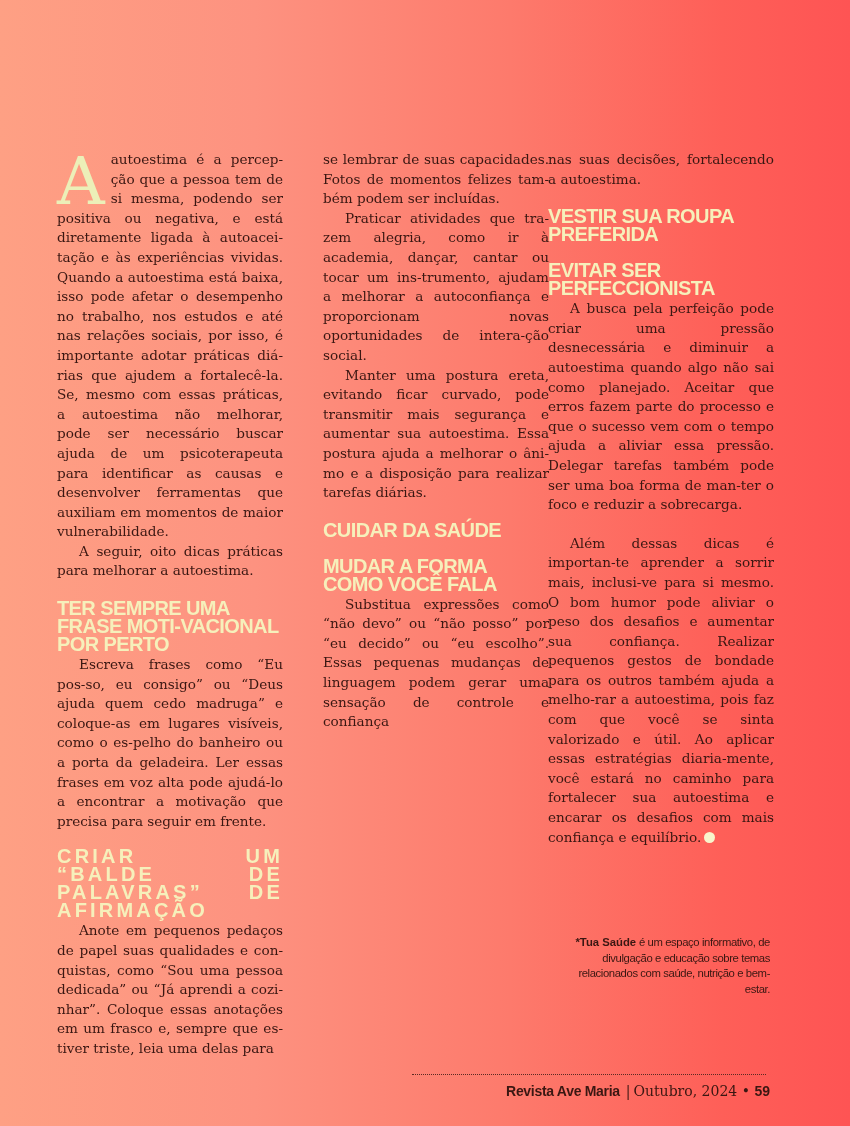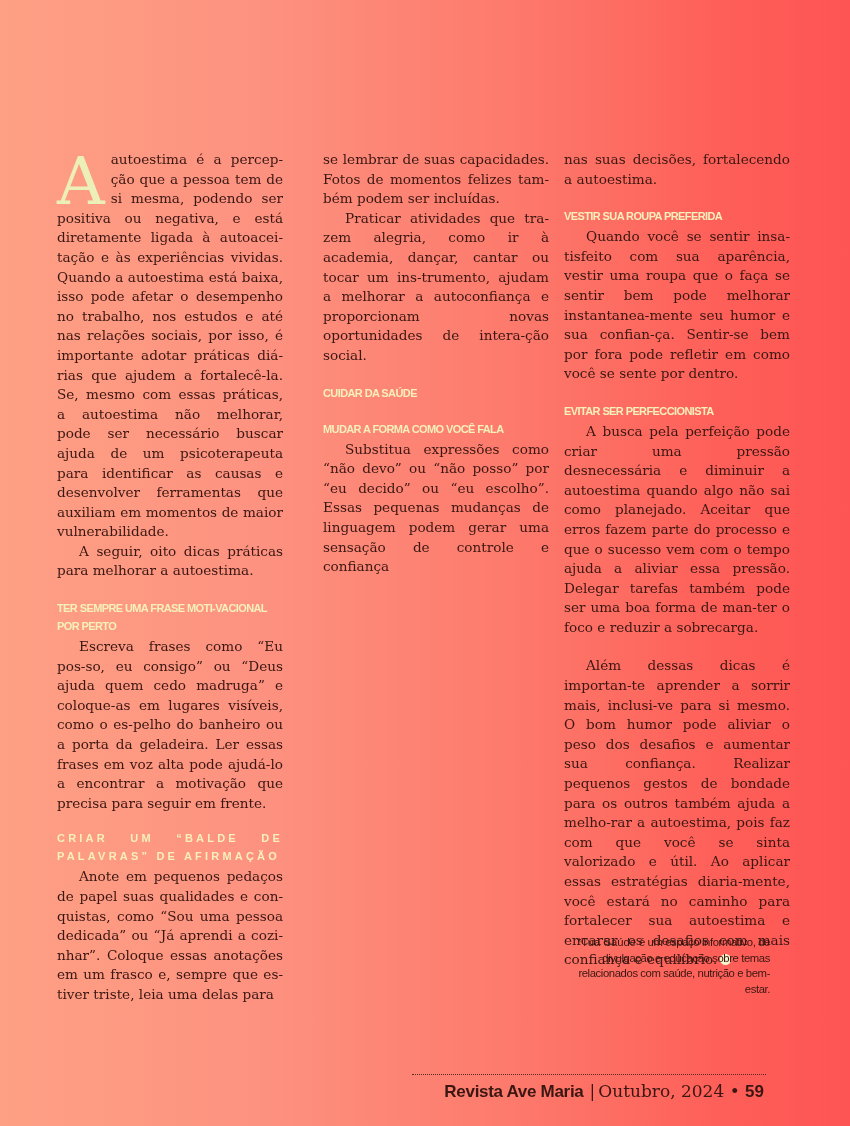--- a/index.html
+++ b/index.html
@@ -9,54 +9,54 @@
       font-family: "DejaVu Serif", "Liberation Serif", serif;
       color: #3a1712;
     }
     .col {
       position: absolute; top: 150px; width: 226px;
       font-size: 13.6px; line-height: 19.6px; text-align: justify;
       hyphens: manual;
     }
     .col1 { left: 57px; }
     .col2 { left: 323px; }
-    .col3 { left: 548px; margin-left: 16px; }
+    .col3 { left: 548px; }
     .col p { margin: 0; }
     .col p.ind { text-indent: 22px; }
     .col p.noind { text-indent: 0; }
     .col h3 {
       margin: 18px 0 2px 0;
       font-family: "Liberation Sans", "DejaVu Sans", sans-serif;
-      font-weight: bold; font-size: 11px; line-height: 18px;
+      font-weight: bold; font-size: 20px; line-height: 18px;
       color: #f6f0bb; text-transform: uppercase; letter-spacing: -0.6px;
       text-align: left;
     }
     .col h3.spaced { letter-spacing: 3.2px; text-align: justify; text-align-last: left; margin-top: 16px; }
     .dropcap {
       float: left; font-size: 66px; line-height: 52px; margin: 6px 6px 0 0;
       color: #ecefb8; font-family: "DejaVu Serif", "Liberation Serif", serif;
     }
     .gap { height: 19px; }
     .enddot {
       display: inline-block; width: 11px; height: 11px; border-radius: 50%;
       background: #f8f5cc; vertical-align: -1px; margin-left: 3px;
     }
     .credit {
       position: absolute; left: 560px; top: 935px; width: 210px;
       text-align: right; font-family: "Liberation Sans", "DejaVu Sans", sans-serif;
       font-size: 11.3px; line-height: 15.5px; color: #3a1712; letter-spacing: -0.4px;
     }
-    .credit b { font-weight: normal; letter-spacing: 0; }
+    .credit b { font-weight: bold; letter-spacing: 0; }
     .rule {
       position: absolute; left: 412px; top: 1074px; width: 354px; height: 0;
       border-top: 1px dotted #5a2a22;
     }
     .footer {
-      position: absolute; right: 86px; top: 1083px;
-      font-size: 17px; line-height: 16px; color: #3a1712; white-space: nowrap;
+      position: absolute; right: 80px; top: 1083px;
+      font-size: 14px; line-height: 16px; color: #3a1712; white-space: nowrap;
     }
     .footer .mag { font-family: "Liberation Sans", "DejaVu Sans", sans-serif; font-weight: bold; letter-spacing: -0.3px; }
     .footer .sep { margin: 0 3px 0 6px; }
     .footer .date { font-family: "DejaVu Serif", serif; }
     .footer .page { font-family: "Liberation Sans", sans-serif; font-weight: bold; }
   </style>
 </head>
 <body>
 
 <div class="col col1">
@@ -68,32 +68,32 @@
 
   <h3 class="spaced">CRIAR UM “BALDE DE PALAVRAS” DE AFIRMAÇÃO</h3>
   <p class="ind">Anote em pequenos pedaços de papel suas qualidades e con-quistas, como “Sou uma pessoa dedicada” ou “Já aprendi a cozi-nhar”. Coloque essas anotações em um frasco e, sempre que es-tiver triste, leia uma delas para</p>
 </div>
 
 <div class="col col2">
   <p class="noind">se lembrar de suas capacidades. Fotos de momentos felizes tam-bém podem ser incluídas.</p>
 
   <p class="ind">Praticar atividades que tra-zem alegria, como ir à academia, dançar, cantar ou tocar um ins-trumento, ajudam a melhorar a autoconfiança e proporcionam novas oportunidades de intera-ção social.</p>
 
+  <p class="ind">Manter uma postura ereta, evitando ficar curvado, pode transmitir mais segurança e aumentar sua autoestima. Essa postura ajuda a melhorar o âni-mo e a disposição para realizar tarefas diárias.</p>
 
   <h3>CUIDAR DA SAÚDE</h3>
 
   <h3>MUDAR A FORMA COMO VOCÊ FALA</h3>
   <p class="ind">Substitua expressões como “não devo” ou “não posso” por “eu decido” ou “eu escolho”. Essas pequenas mudanças de linguagem podem gerar uma sensação de controle e confiança</p>
 </div>
 
 <div class="col col3">
   <p class="noind">nas suas decisões, fortalecendo a autoestima.</p>
 
   <h3>VESTIR SUA ROUPA PREFERIDA</h3>
-  <p class="ind">Quando você se sentir insa-tisfeito com sua aparência, vestir uma roupa que o faça se sentir bem pode melhorar instantanea-mente seu humor e sua confian-ça. Sentir-se bem por fora pode refletir em como você se sente por dentro.</p>
 
   <h3>EVITAR SER PERFECCIONISTA</h3>
   <p class="ind">A busca pela perfeição pode criar uma pressão desnecessária e diminuir a autoestima quando algo não sai como planejado. Aceitar que erros fazem parte do processo e que o sucesso vem com o tempo ajuda a aliviar essa pressão. Delegar tarefas também pode ser uma boa forma de man-ter o foco e reduzir a sobrecarga.</p>
 
   <div class="gap"></div>
   <p class="ind"><span>Além dessas dicas é importan-te aprender a sorrir mais, inclusi-ve para si mesmo. O bom humor pode aliviar o peso dos desafios e aumentar sua confiança. Realizar pequenos gestos de bondade para os outros também ajuda a melho-rar a autoestima, pois faz com que você se sinta valorizado e útil. Ao aplicar essas estratégias diaria-mente, você estará no caminho para fortalecer sua autoestima e encarar os desafios com mais confiança e equilíbrio.</span><span class="enddot"></span></p>
 </div>
 
 <div class="credit">
   <b>*Tua Saúde</b><span> é um espaço informativo, de divulgação e educação sobre temas relacionados com saúde, nutrição e bem-estar.</span>

